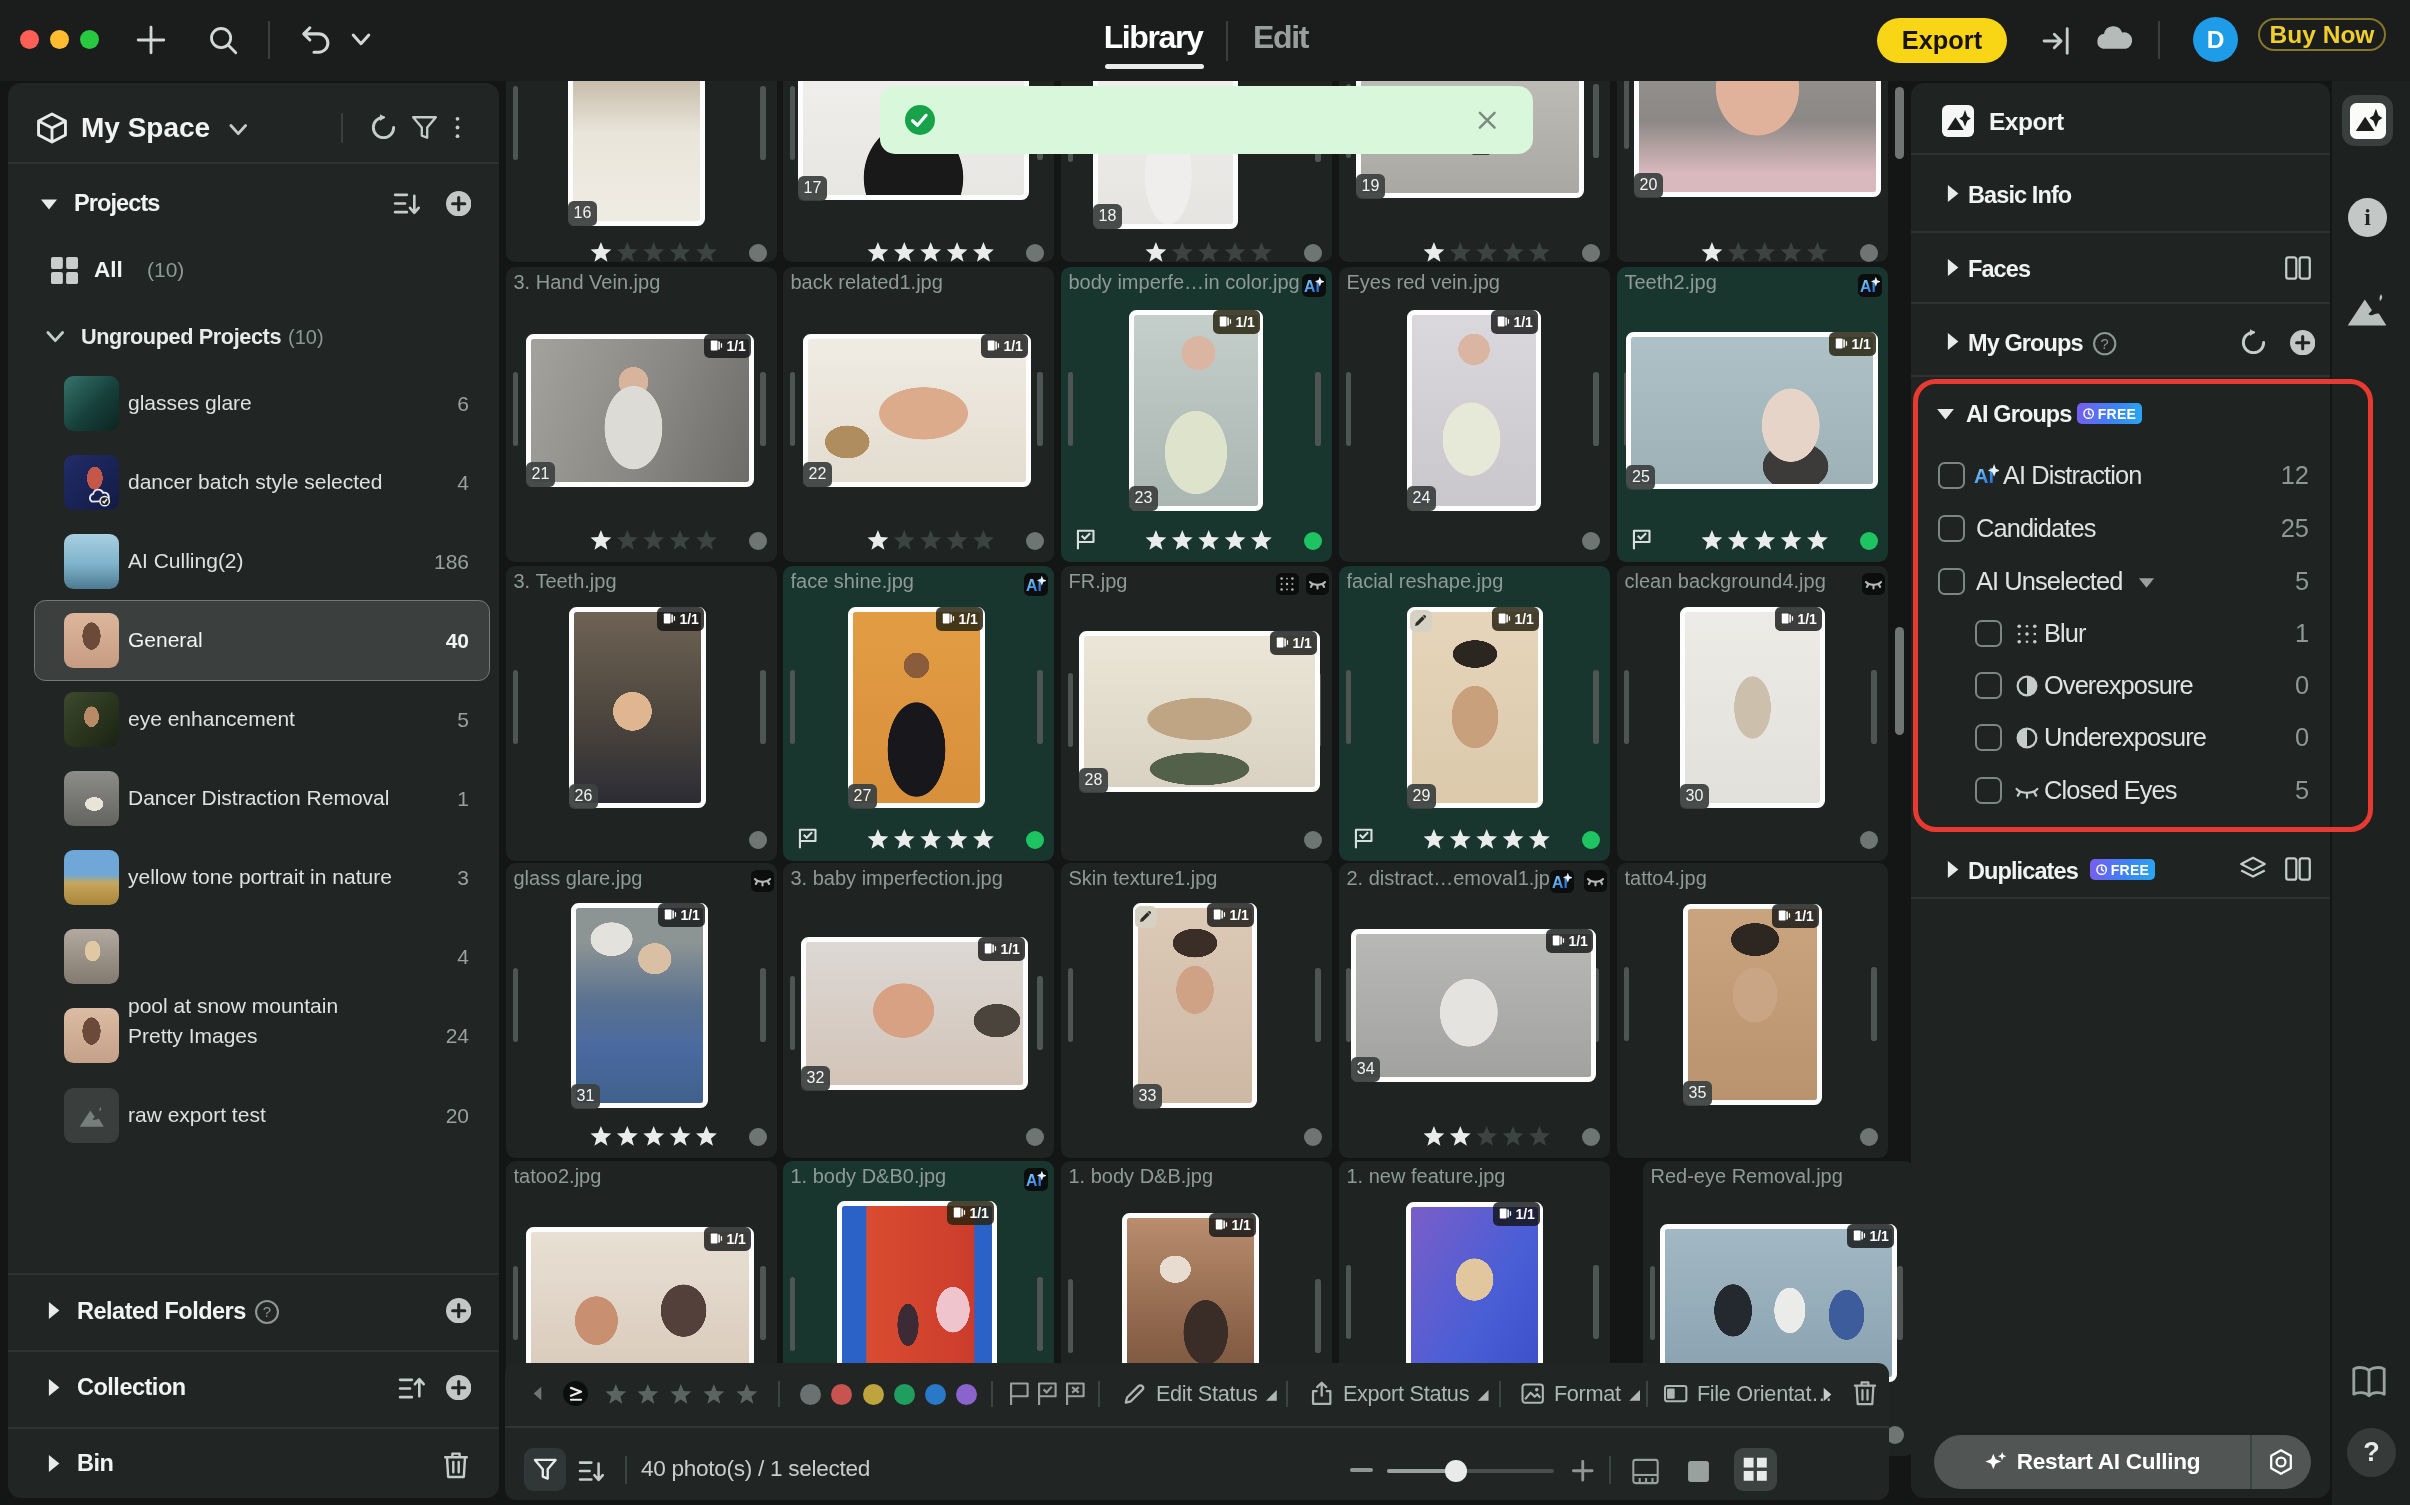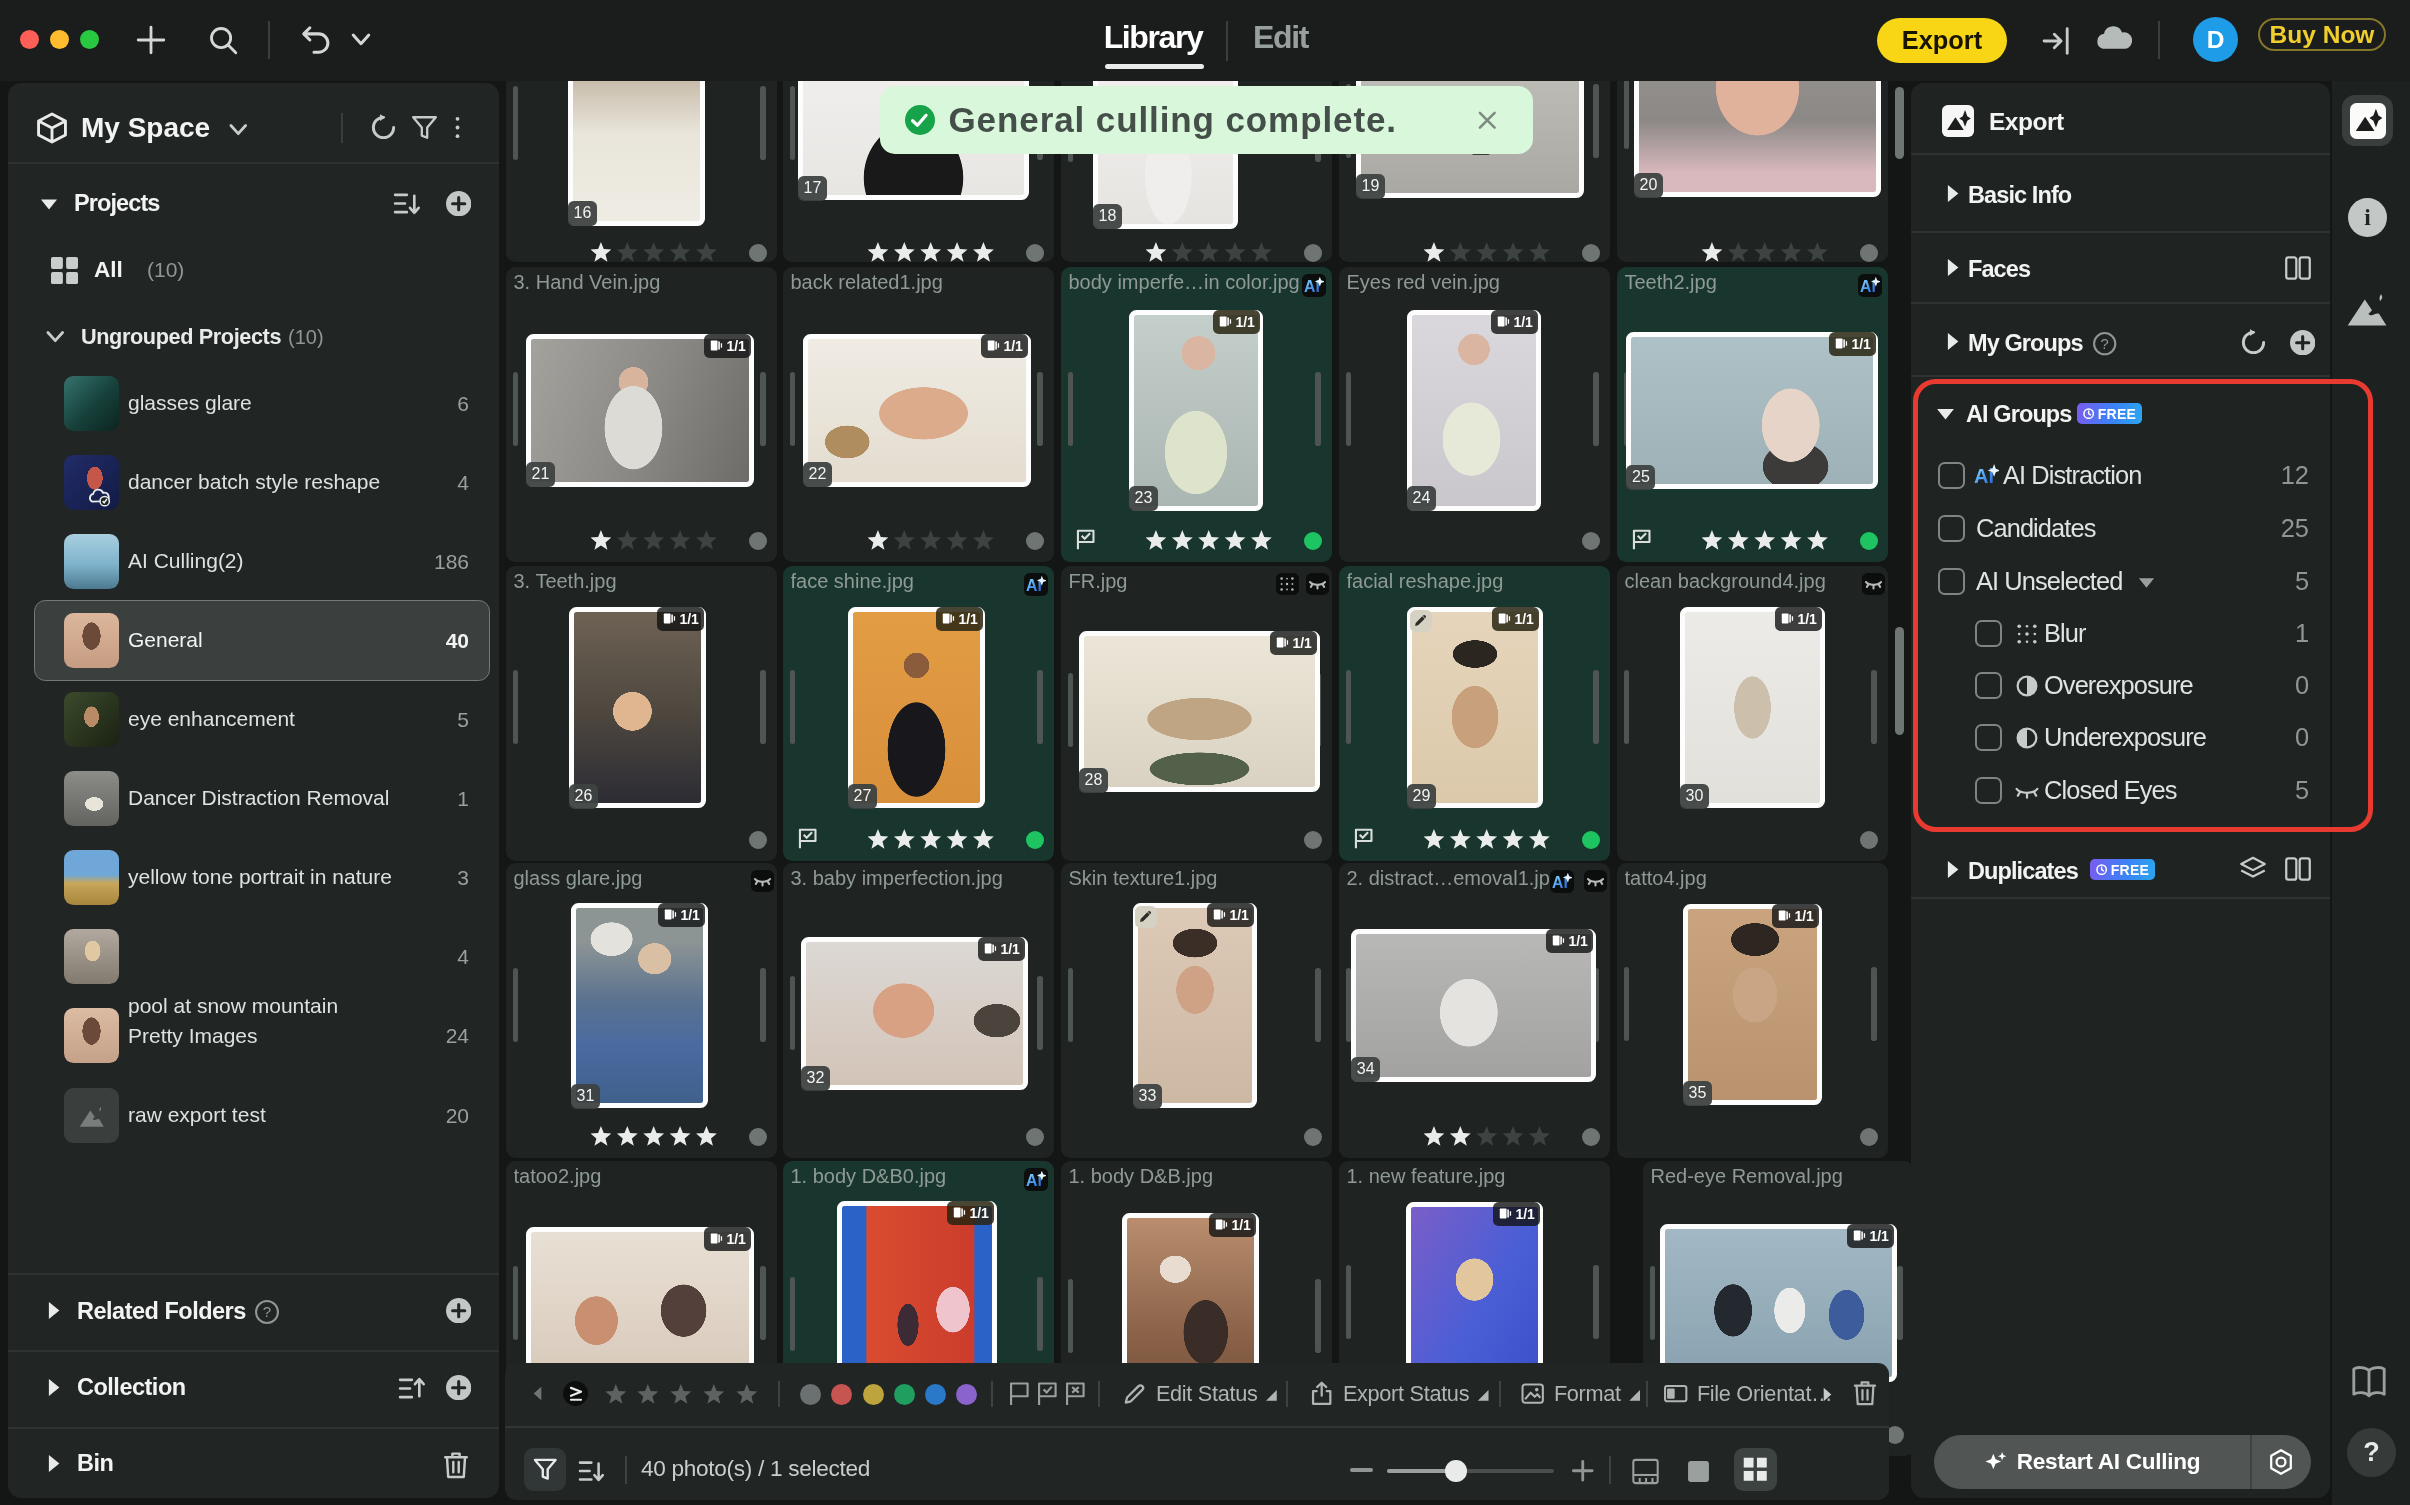--- a/index.html
+++ b/index.html
@@ -649,21 +649,21 @@
 <div class="a" style="left:34px;top:600px;width:456px;height:81px;background:#3b403f;border:1.9px solid #747a78;border-radius:11.3px;z-index:21"></div>
 <div class="thumb z2" style="top:376px;background:linear-gradient(135deg,#37736d,#16403a 55%,#0c2420)"></div>
 <div class="pname z2" style="top:391px;color:#dde1df">glasses glare</div>
 <div class="cnt z2" style="top:392px;color:#9aa09e;font-weight:normal">6</div>
 <div class="thumb z2" style="top:455px;background:radial-gradient(13px 19px at 56% 42%,#c4574a 60%,rgba(0,0,0,0) 61%),linear-gradient(135deg,#222c68,#121b45)"></div>
 <div class="a" style="left:87px;top:484px;z-index:23"><svg width="26" height="26" viewBox="0 0 28 28" style="">
       <path d="M 5.6000000000000005 19.040000000000003 A 4.48 4.48 0 0 1 6.72 10.64 A 5.6000000000000005 5.6000000000000005 0 0 1 17.36 9.520000000000001 A 4.2 4.2 0 0 1 20.16 18.48 Z" fill="none" stroke="#e8ebea" stroke-width="1.9600000000000002"></path>
       <circle cx="19.040000000000003" cy="18.48" r="5.04" fill="#1d2120" stroke="#e8ebea" stroke-width="1.68"></circle>
       <path d="M16.8 18.48 L18.48 20.16 L21.560000000000002 16.24" fill="none" stroke="#e8ebea" stroke-width="1.68"></path>
     </svg></div>
-<div class="pname z2" style="top:470px;color:#dde1df">dancer batch style reshape</div>
+<div class="pname z2" style="top:470px;color:#dde1df">dancer batch style selected</div>
 <div class="cnt z2" style="top:471px;color:#9aa09e;font-weight:normal">4</div>
 <div class="thumb z2" style="top:534px;background:linear-gradient(180deg,#a9cfe0,#7fb3cc 55%,#4c7a90)"></div>
 <div class="pname z2" style="top:549px;color:#dde1df">AI Culling(2)</div>
 <div class="cnt z2" style="top:550px;color:#9aa09e;font-weight:normal">186</div>
 <div class="thumb z2" style="top:613px;background:radial-gradient(15px 22.6px at 50% 42%,#6b4a3a 60%,rgba(0,0,0,0) 61%),linear-gradient(180deg,#dcb79c,#c69c82)"></div>
 <div class="pname z2" style="top:628px;color:#f2f4f3">General</div>
 <div class="cnt z2" style="top:629px;color:#f2f4f3;font-weight:bold">40</div>
 <div class="thumb z2" style="top:692px;background:radial-gradient(12.2px 17px at 50% 45%,#b98a66 60%,rgba(0,0,0,0) 61%),linear-gradient(135deg,#3c4a2c,#1a2212)"></div>
 <div class="pname z2" style="top:707px;color:#dde1df">eye enhancement</div>
 <div class="cnt z2" style="top:708px;color:#9aa09e;font-weight:normal">5</div>
@@ -966,17 +966,16 @@
 <div class="a" style="left:2350px;top:1363px;z-index:22"><svg width="38" height="38" viewBox="0 0 40 40" style="">
       <path d="M20.0 8.0 C 16.0 4.0 7.199999999999999 4.0 4.0 6.4 L4.0 32.8 C 8.0 30.4 16.0 30.4 20.0 34.4 C 24.0 30.4 32.0 30.4 36.0 32.8 L36.0 6.4 C 32.8 4.0 24.0 4.0 20.0 8.0 L20.0 34.4" fill="none" stroke="#9aa09e" stroke-width="3" stroke-linejoin="round"></path>
     </svg></div>
 <div class="a" style="left:2347px;top:1428px;width:49px;height:49px;border-radius:50%;background:#363b3a;display:flex;align-items:center;justify-content:center;font-size:27px;font-weight:bold;color:#e8ebea;z-index:22">?</div>
 <div class="a" style="left:880px;top:86px;width:653px;height:68px;border-radius:15px;background:#d9f7da;display:flex;align-items:center;z-index:40">
     <div style="margin-left:24.5px;width:30px;height:30px;border-radius:50%;background:#16a34a;display:flex;align-items:center;justify-content:center">
       <svg width="22.6" height="22.6" viewBox="0 0 24 24" style="">
         <path d="M4.800000000000001 12.48 L10.08 17.28 L19.200000000000003 6.720000000000001" fill="none" stroke="#fff" stroke-width="3.4" stroke-linecap="round" stroke-linejoin="round"></path>
       </svg>
     </div>
-    <div style="margin-left:14px;font-size:35px;font-weight:bold;letter-spacing:0.9px;color:#454f49">General culling complete.</div>
     <div style="position:absolute;right:34px;top:21.7px"><svg width="24.5" height="24.5" viewBox="0 0 26 26" style="">
         <path d="M5.2 5.2 L20.8 20.8 M20.8 5.2 L5.2 20.8" stroke="#7c8a80" stroke-width="2.6" stroke-linecap="round"></path>
       </svg></div>
   </div>
 
 </body></html>

